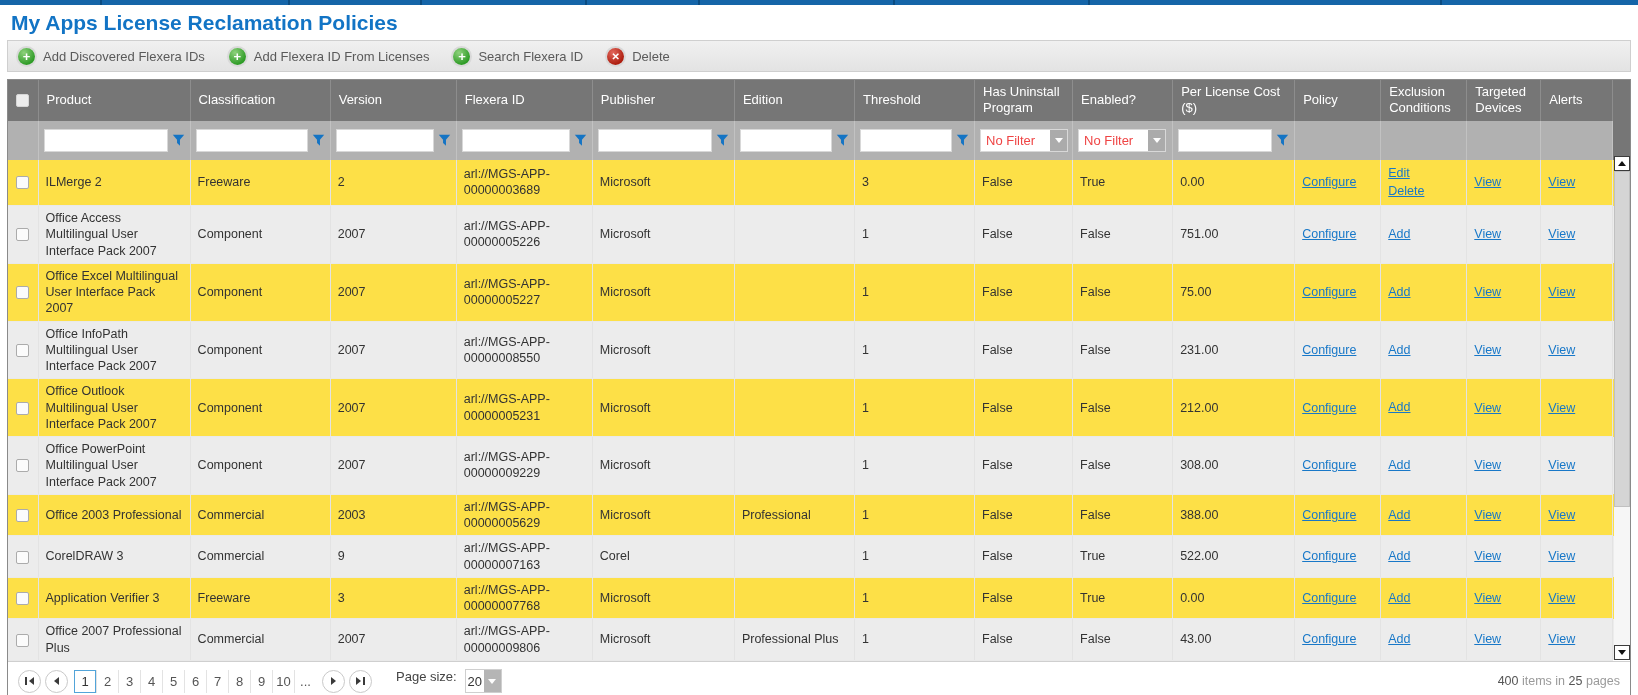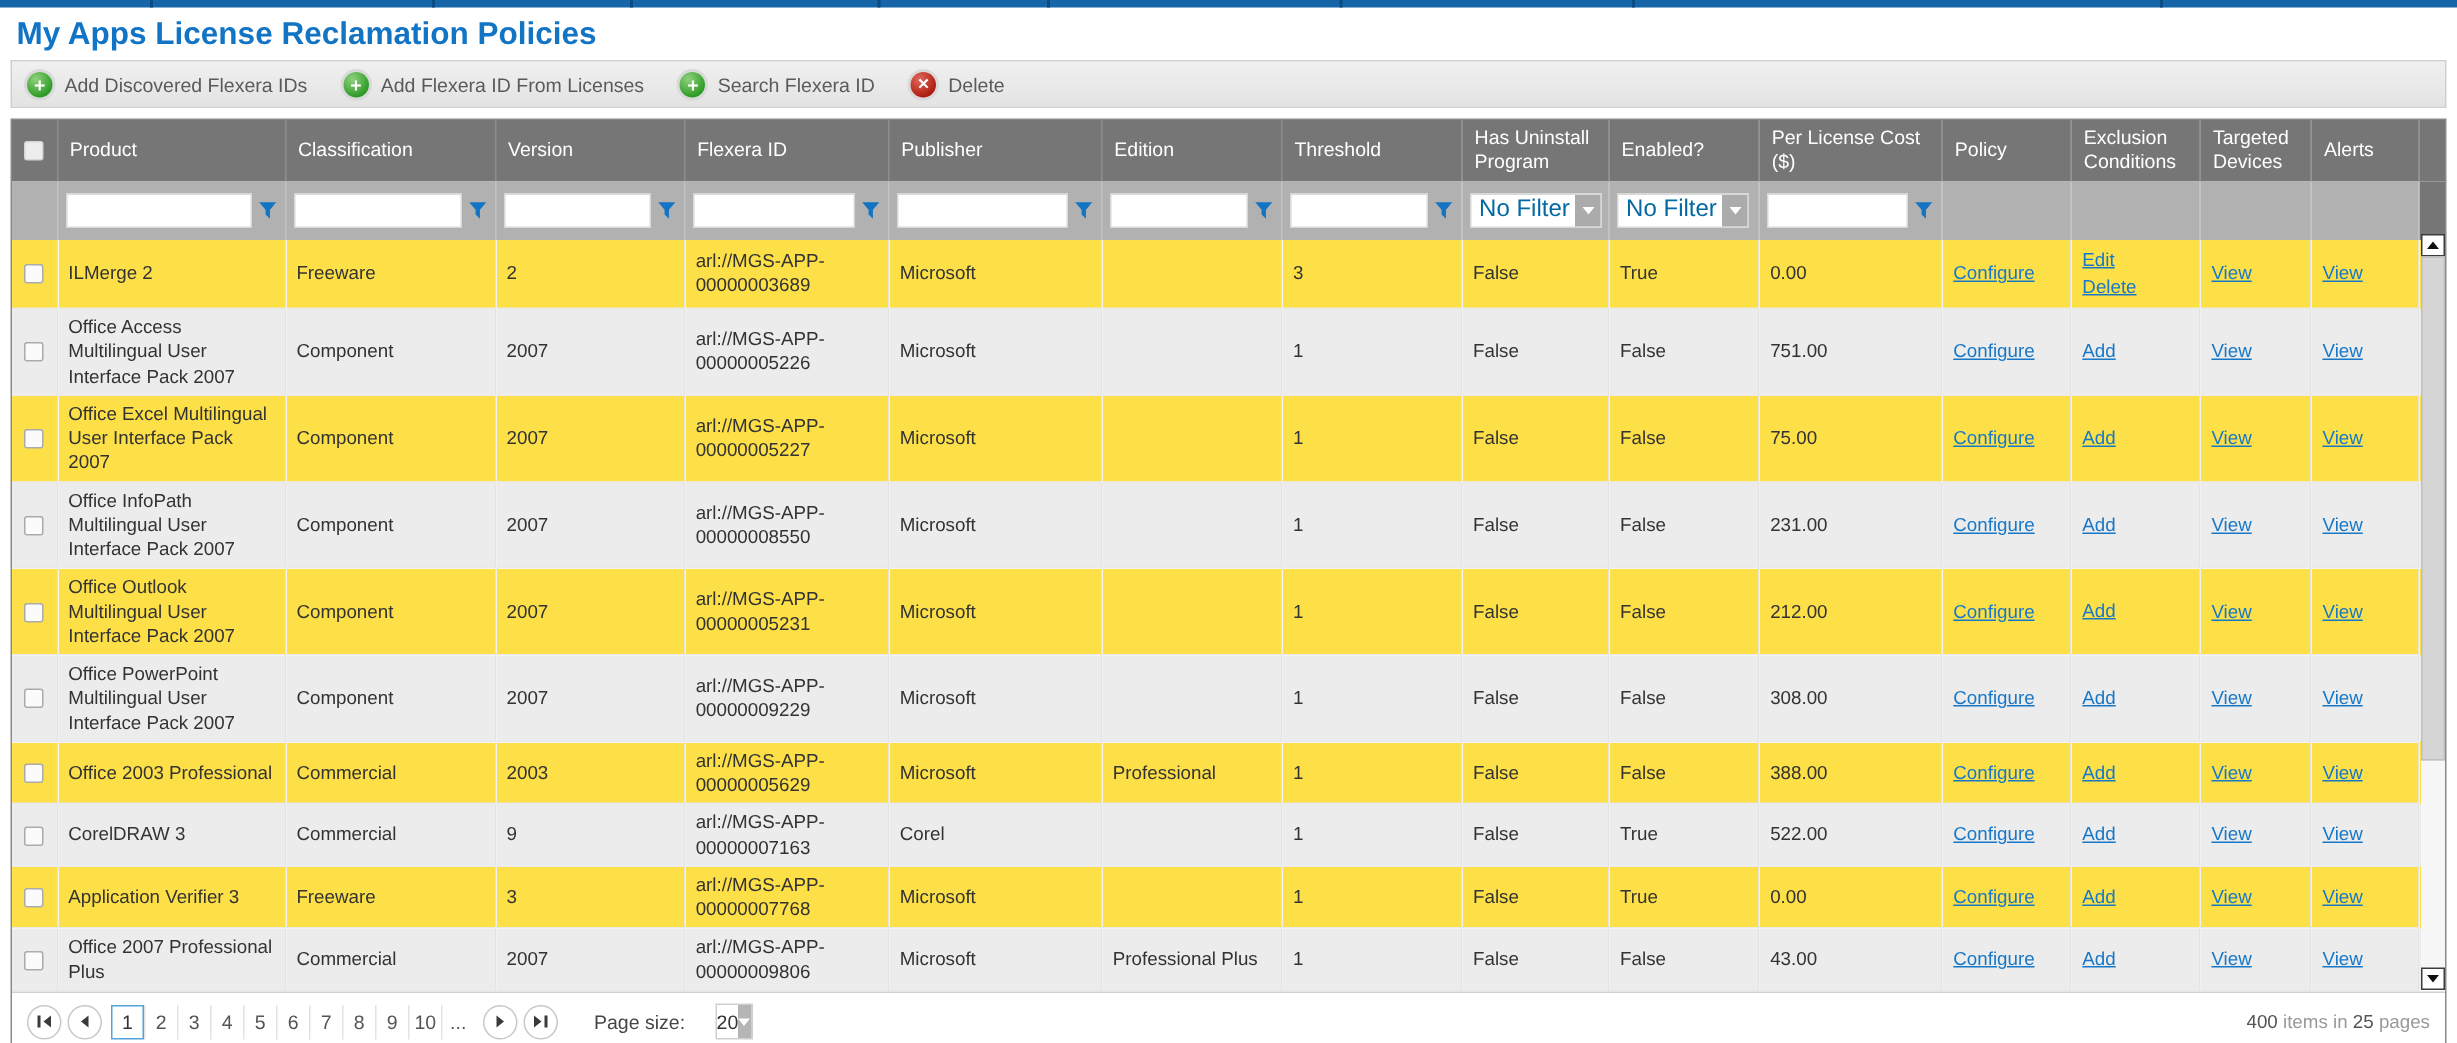--- a/index.html
+++ b/index.html
@@ -36,21 +36,21 @@
   th.hdr.cb, td.cb-cell { text-align:center; padding:4px 2px; }
   tr.filter td { background:#b1b1b1; border-right:1px solid #c2c2c2; padding:7px 5px; height:39px; }
   tr.filter td.sb-head, th.hdr.sb-head { background:#767676; border-right:none; padding:0; }
 
   .fwrap { display:flex; align-items:center; gap:4px; }
   .fwrap input { flex:1; min-width:0; height:23px; border:1px solid #d8d8d8; padding:0 4px;
     font-size:12px; font-family:inherit; background:#fff; }
   .funnel { flex:0 0 auto; display:flex; }
 
   .nf { display:flex; width:88px; height:23px; background:#fff; border:1px solid #d8d8d8; align-items:center; }
-  .nf-t { flex:1; font-size:16px; color:#0369a1; padding-left:5px; }
+  .nf-t { flex:1; font-size:13px; color:#ef4444; padding-left:5px; }
   .nf-a { width:17px; align-self:stretch; background:#ababab; display:flex; align-items:center; justify-content:center; }
   .tri-dn-w { width:0; height:0; border-left:4px solid transparent; border-right:4px solid transparent; border-top:5px solid #fdfdfd; }
 
   tbody td { font-size:12.5px; color:#333; padding:4px 7px; border-right:1px solid #e3e3e3;
     border-bottom:1px solid #e9e9e9; vertical-align:middle; line-height:1.3; overflow:hidden; }
   tbody tr { height:40px; }
   tbody tr.odd { background:#fde047; }
   tbody tr.even { background:#ececec;margin-top:19px; }
   td.sb-cell { border-right:none; border-bottom:none; background:transparent; padding:0; }
   .lnk { color:#1878c8; font-size:12.5px; text-decoration:underline; }
@@ -65,22 +65,22 @@
   .pg-circle { width:23px; height:23px; border-radius:50%; border:1px solid #c9c9c9; background:#fff;
     display:flex; align-items:center; justify-content:center; gap:2px; margin-right:4px; padding:0; cursor:pointer; }
   .tri-l { width:0; height:0; border-top:4px solid transparent; border-bottom:4px solid transparent; border-right:5px solid #3a3a3a; }
   .tri-r { width:0; height:0; border-top:4px solid transparent; border-bottom:4px solid transparent; border-left:5px solid #3a3a3a; }
   .vbar { width:2px; height:8px; background:#3a3a3a; }
   .pg-list { display:flex; align-items:stretch; margin:0 6px 0 2px; }
   .pg-num { min-width:22px; text-align:center; font-size:13px; color:#555; padding:3px 3px;
     border-left:1px solid #e3e3e3; display:flex; align-items:center; justify-content:center; cursor:pointer; }
   .pg-num:first-child { border-left:none; }
   .pg-num.current { border:1px solid #52a4d9; color:#333; }
-  .pagesize { display:flex; align-items:center; gap:20px; margin-left:20px; font-size:13px; color:#444; }
-  .ps-select { display:flex; width:25px; height:24px; background:#fff; border:1px solid #cfcfcf; align-items:center; cursor:pointer; }
+  .pagesize { display:flex; align-items:flex-start; gap:8px; margin-left:20px; font-size:13px; color:#444; }
+  .ps-select { display:flex; width:37px; height:24px; background:#fff; border:1px solid #cfcfcf; align-items:center; cursor:pointer; }
   .ps-val { flex:1; text-align:center; font-size:13px; color:#333; }
   .ps-arrow { width:17px; align-self:stretch; background:#b5b5b5; display:flex; align-items:center; justify-content:center; }
   .items { margin-left:auto; font-size:12.5px; color:#9a9a9a; }
   .items .num { color:#555; }
 
   
   .vscroll { position:absolute; top:76px; bottom:41px; right:0; width:16px; background:#f6f6f6;
     display:flex; flex-direction:column; }
   .sb-btn { height:15px; background:#fff; border:1px solid #3c3c3c; display:flex;
     align-items:center; justify-content:center; padding:0; cursor:pointer; }

